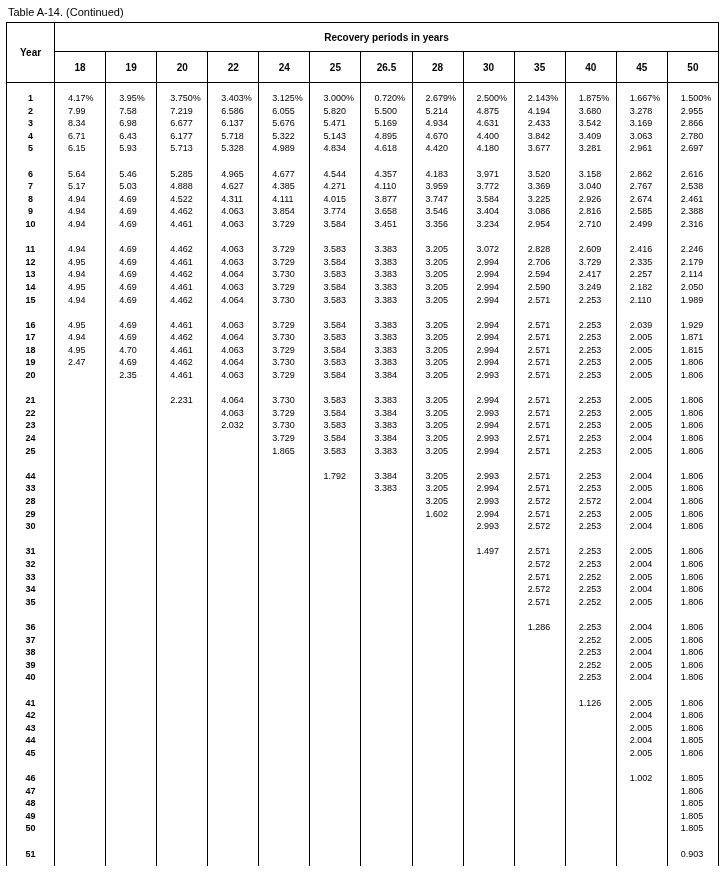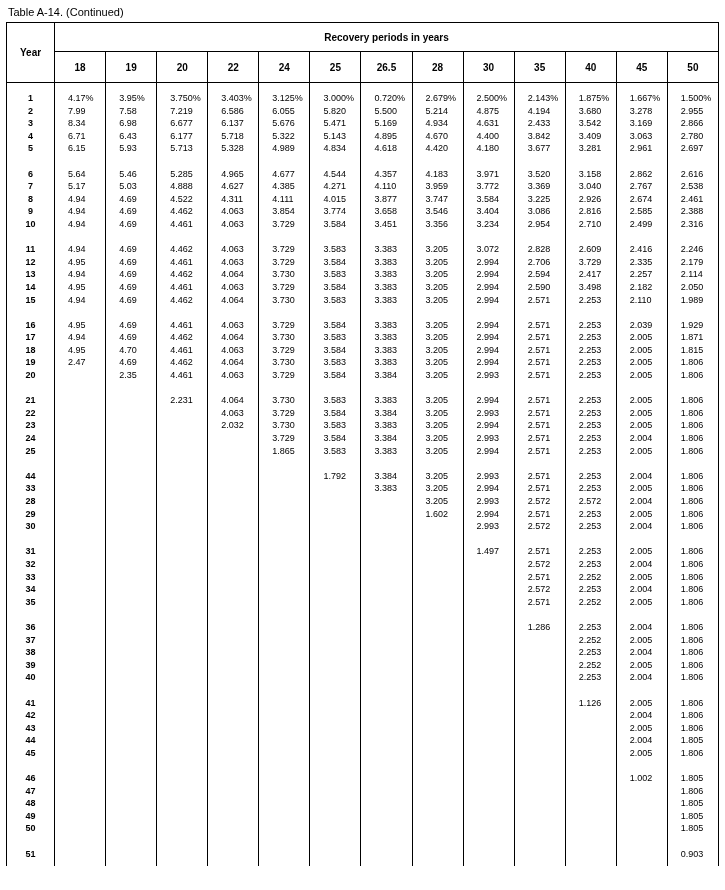--- a/index.html
+++ b/index.html
@@ -867,21 +867,21 @@
               <div class="gap" style="visibility: hidden;">&nbsp;</div>
               <div class="val">3.158</div>
               <div class="val">3.040</div>
               <div class="val">2.926</div>
               <div class="val">2.816</div>
               <div class="val">2.710</div>
               <div class="gap" style="visibility: hidden;">&nbsp;</div>
               <div class="val">2.609</div>
               <div class="val">3.729</div>
               <div class="val">2.417</div>
-              <div class="val">3.498</div>
+              <div class="val">3.249</div>
               <div class="val">2.253</div>
               <div class="gap" style="visibility: hidden;">&nbsp;</div>
               <div class="val">2.253</div>
               <div class="val">2.253</div>
               <div class="val">2.253</div>
               <div class="val">2.253</div>
               <div class="val">2.253</div>
               <div class="gap" style="visibility: hidden;">&nbsp;</div>
               <div class="val">2.253</div>
               <div class="val">2.253</div>

